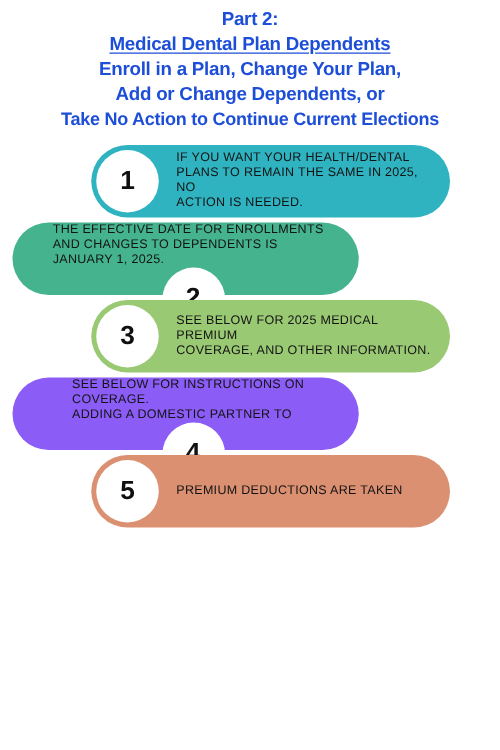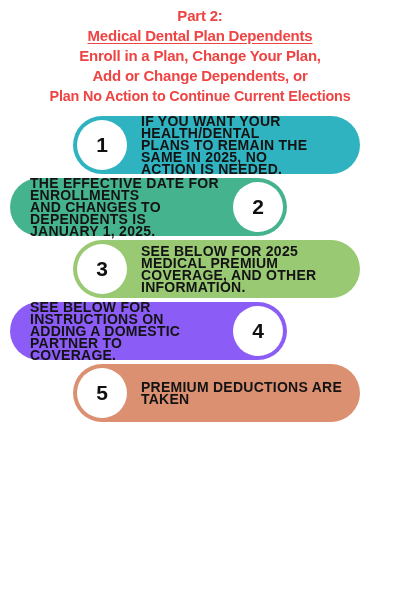--- a/index.html
+++ b/index.html
@@ -20,21 +20,21 @@
     padding-top: 6px;
     text-align: center;
     color: #111111;
   }
   .heading-line {
     display: block;
     font-weight: bold;
     font-size: 15px;
     line-height: 20px;
     letter-spacing: -0.2px;
-    color: #ef4444;
+    color: #1d4ed8;
   }
   .heading-line.underlined {
     text-decoration: underline;
     text-underline-offset: 2px;
   }
   .heading-line.wide {
     font-size: 14.4px;
   }
 
   
@@ -52,21 +52,21 @@
     margin-bottom: 4px;
   }
   .step.align-left-badge {
     flex-direction: row;
     margin-left: 73px;
     margin-right: 40px;
     padding-left: 4px;
     padding-right: 10px;
   }
   .step.align-right-badge {
-    flex-direction: row;
+    flex-direction: column;
     margin-left: 10px;
     margin-right: 113px;
     padding-left: 16px;
     padding-right: 4px;
   }
 
   .badge {
     flex: 0 0 auto;
     width: 50px;
     height: 50px;
@@ -75,22 +75,22 @@
     display: flex;
     align-items: center;
     justify-content: center;
     font-weight: bold;
     font-size: 21px;
     color: #101010;
   }
 
   .step-text {
     flex: 1 1 auto;
-    font-size: 14px;
-    font-weight: bold;
+    font-size: 10px;
+    font-weight: normal;
     line-height: 12px;
     letter-spacing: 0.25px;
     color: #131313;
     text-transform: uppercase;
   }
   .step.align-left-badge .step-text {
     padding-left: 14px;
     padding-right: 4px;
   }
   .step.align-right-badge .step-text {
@@ -101,21 +101,21 @@
 </style>
 </head>
 <body>
 
 <div class="heading">
   <div id="heading-lines">
       <div class="heading-line">Part 2:</div>
       <div class="heading-line underlined">Medical Dental Plan Dependents</div>
       <div class="heading-line">Enroll in a Plan, Change Your Plan,</div>
       <div class="heading-line">Add or Change Dependents, or</div>
-      <div class="heading-line wide">Plan No Action to Continue Current Elections</div>
+      <div class="heading-line wide">Take No Action to Continue Current Elections</div>
     </div>
 </div>
 
 <div class="steps" id="steps-container">
     <div class="step align-left-badge" style="background: rgb(47, 179, 192);">
       <div class="badge">1</div>
       <div class="step-text">
         <span>IF YOU WANT YOUR HEALTH/DENTAL</span>
         <span>PLANS TO REMAIN THE SAME IN 2025, NO</span>
         <span>ACTION IS NEEDED.</span>
@@ -132,22 +132,22 @@
     <div class="step align-left-badge" style="background: rgb(154, 201, 116);">
       <div class="badge">3</div>
       <div class="step-text">
         <span>SEE BELOW FOR 2025 MEDICAL PREMIUM</span>
         <span>COVERAGE, AND OTHER INFORMATION.</span>
       </div>
     </div>
     <div class="step align-right-badge" style="background: #8b5cf6;">
       <div class="step-text">
         <span>SEE BELOW FOR INSTRUCTIONS ON</span>
+        <span>COVERAGE.</span>
         <span>ADDING A DOMESTIC PARTNER TO</span>
-        <span>COVERAGE.</span>
       </div>
       <div class="badge">4</div>
     </div>
     <div class="step align-left-badge" style="background: rgb(220, 144, 114);">
       <div class="badge">5</div>
       <div class="step-text">
         <span>PREMIUM DEDUCTIONS ARE TAKEN</span>
       </div>
     </div>
   </div>

